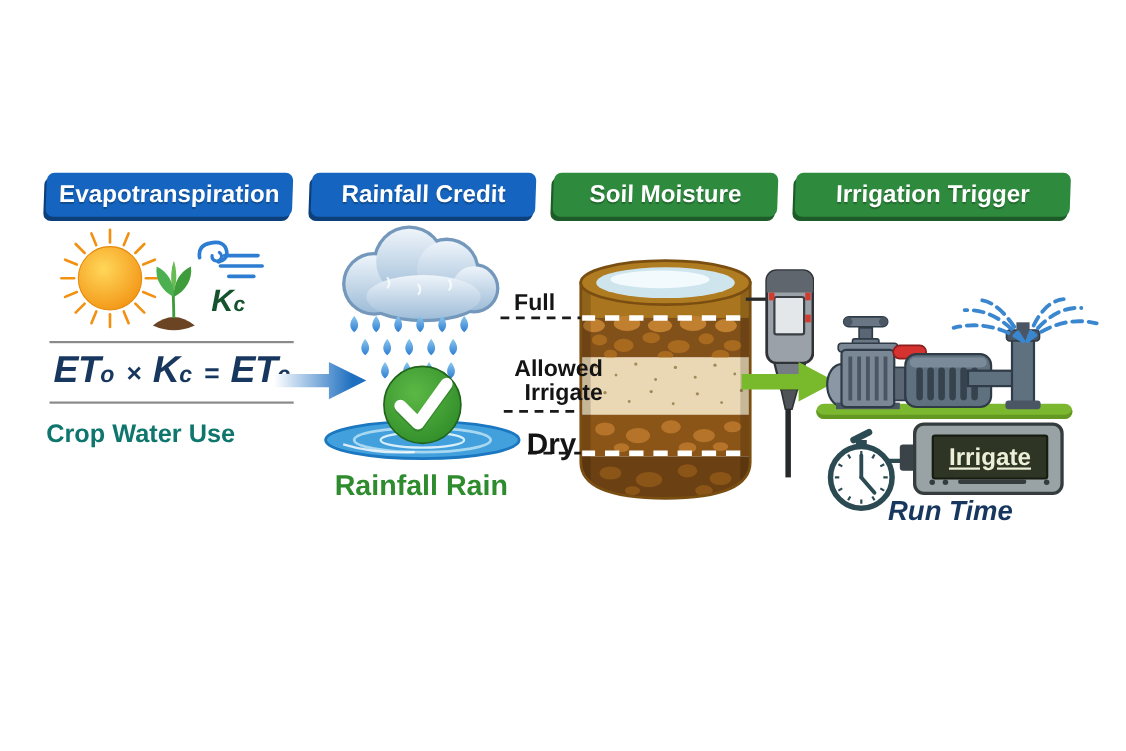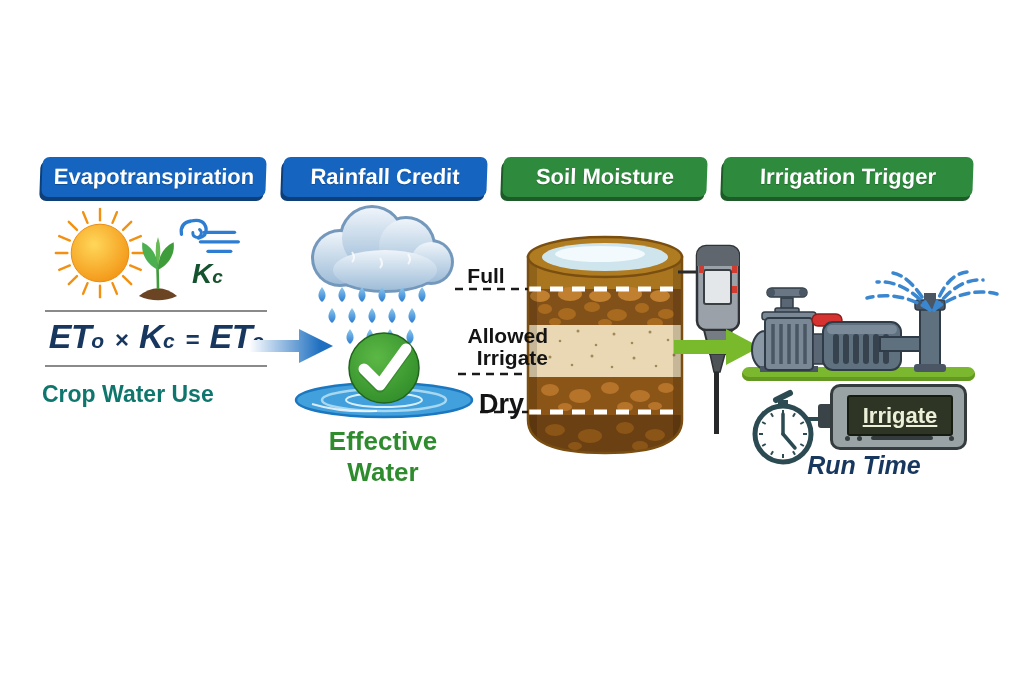--- a/index.html
+++ b/index.html
@@ -188,21 +188,21 @@
     <ellipse cx="92" cy="72" rx="62" ry="11" fill="none" stroke="#a8d8f0" stroke-width="2.5"></ellipse>
     <ellipse cx="92" cy="72" rx="38" ry="7" fill="none" stroke="#d8effa" stroke-width="2"></ellipse>
     <path d="M20,76 Q50,85 85,83" stroke="#ffffff" stroke-width="2" fill="none" opacity="0.8"></path>
     <g>
       <circle cx="92" cy="40" r="35" fill="url(#checkGrad)" stroke="#20641c" stroke-width="1.5"></circle>
       <path d="M72,43 L88,59 L114,23" stroke="#1d5c1d" stroke-width="11" stroke-linecap="round" stroke-linejoin="round" fill="none" opacity="0.35"></path>
       <path d="M72,41 L88,57 L114,21" stroke="#ffffff" stroke-width="11" stroke-linecap="round" stroke-linejoin="round" fill="none"></path>
     </g>
   </svg>
 
-  <div class="caption-green">Effective Water</div>
+  <div class="caption-green">Rainfall Rain</div>
 
   <svg class="abs" style="left:450px;top:235px;" width="290" height="230" viewBox="0 0 290 230">
     <defs>
       <clipPath id="soilClip">
         <path d="M78,22 H232 V185 Q232,218 155,218 Q78,218 78,185 Z"></path>
       </clipPath>
     </defs>
     <g clip-path="url(#soilClip)">
       <rect x="78" y="22" width="154" height="36" fill="#a9761f"></rect>
       <rect x="78" y="54" width="154" height="36" fill="#82511a"></rect>

